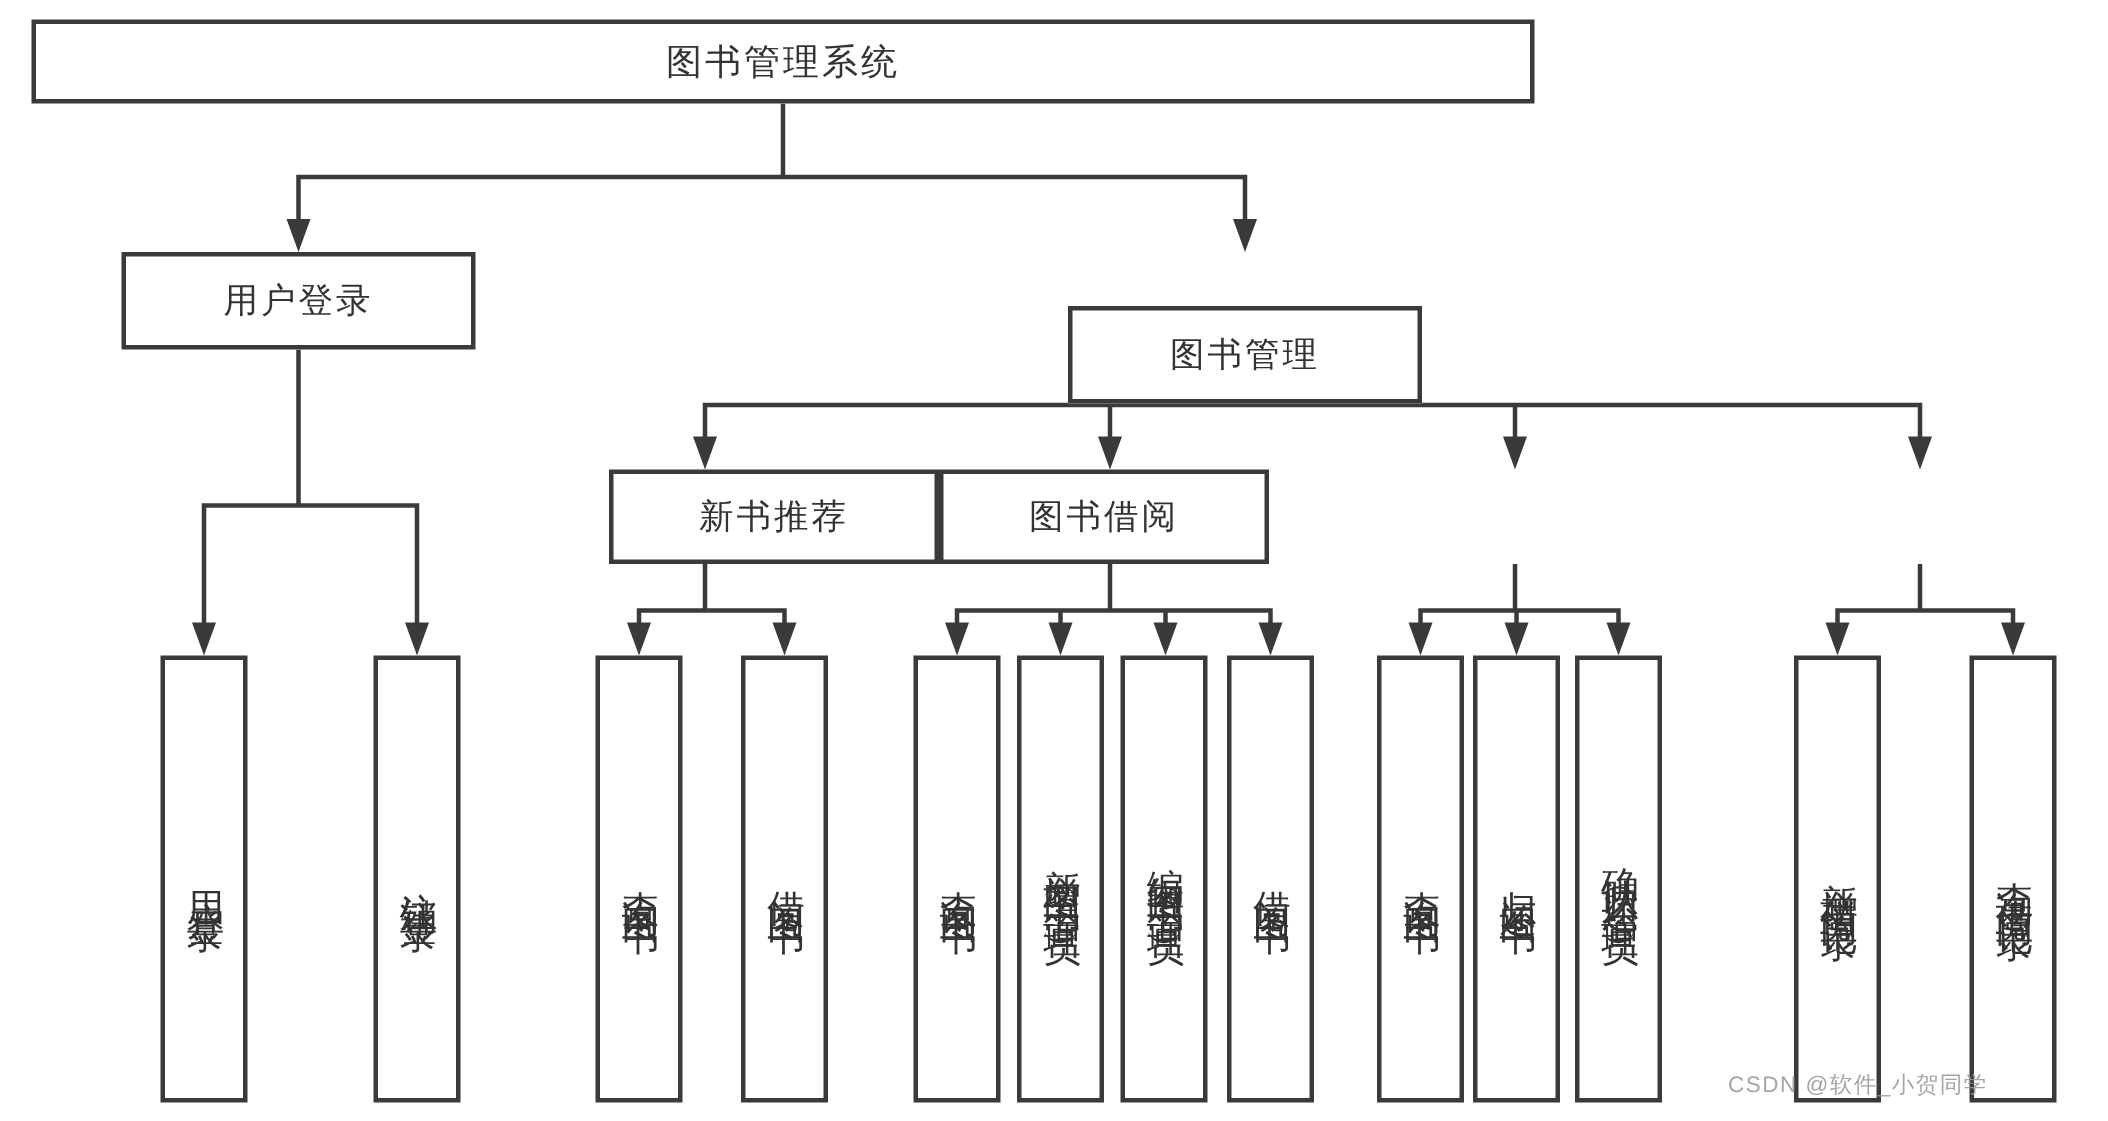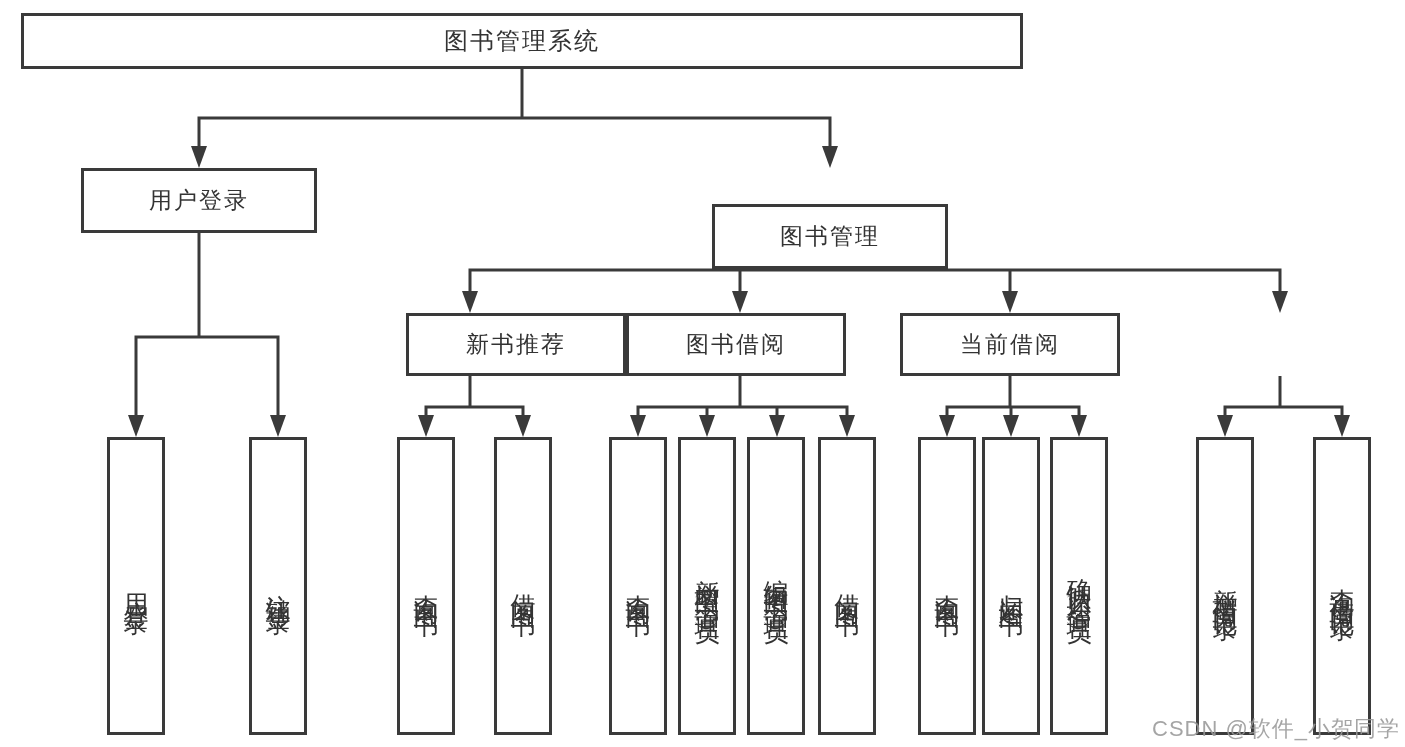--- a/index.html
+++ b/index.html
@@ -53,21 +53,21 @@
     writing-mode: vertical-rl;
     text-orientation: mixed;
     letter-spacing: 6px;
     line-height: 1;
   }
   .watermark {
     position: absolute;
     left: 1152px;
     top: 714px;
     z-index: 3;
-    font-size: 22px;
+    font-size: 15px;
     color: rgba(152,152,152,0.88);
     letter-spacing: 1px;
     white-space: nowrap;
   }
 </style>
 </head>
 <body>
 
 <div id="canvas">
 
@@ -130,21 +130,20 @@
     </g>
   </svg>
 
   <div class="hbox root">图书管理系统</div>
 
   <div class="hbox l2" style="left:81px;">用户登录</div>
   <div class="hbox l2" style="left:712px;margin-top:36px;">图书管理</div>
 
   <div class="hbox l3" style="left:360px;margin-left:46px;">新书推荐</div>
   <div class="hbox l3" style="left:626px;">图书借阅</div>
-  <div class="hbox l3" style="left:900px;">当前借阅</div>
 
   <div class="vbox" style="left:107px;">
     <span>用户登录</span>
   </div>
   <div class="vbox" style="left:249px;">
     <span>注销登录</span>
   </div>
 
   <div class="vbox" style="left:397px;">
     <span>查询图书</span>

